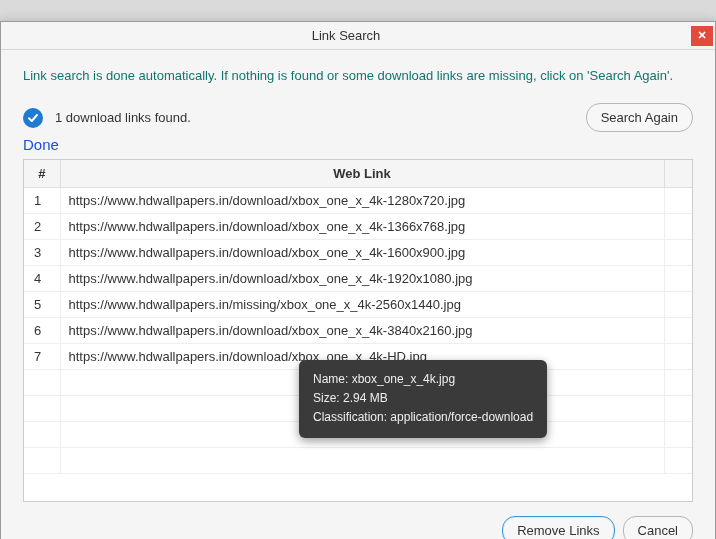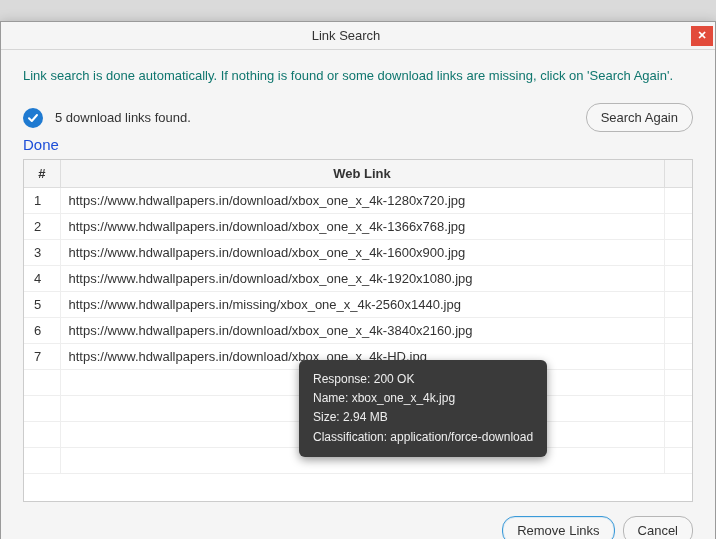--- a/index.html
+++ b/index.html
@@ -185,21 +185,21 @@
 
     <div class="instruction">Link search is done automatically. If nothing is found or some download links are missing, click on 'Search Again'.</div>
 
     <div class="status-row">
       <div class="status-left">
         <div class="check-circle">
           <svg width="12" height="12" viewBox="0 0 12 12">
               <path d="M2 6.2 L4.8 9 L10 3" stroke="#fff" stroke-width="2" fill="none" stroke-linecap="round" stroke-linejoin="round"></path>
             </svg>
         </div>
-        <div class="status-text">5 download links found.</div>
+        <div class="status-text">1 download links found.</div>
       </div>
       <button class="search-again-btn">Search Again</button>
     </div>
 
     <div class="done-label">Done</div>
 
     <div class="table-wrap">
       <table>
         <thead>
           <tr>
@@ -262,21 +262,20 @@
           <tr class="empty">
               <td></td>
               <td></td>
               <td></td>
             </tr>
         </tbody>
       </table>
     </div>
 
     <div class="tooltip" style="left:298px; top:310px;">
-      <div>Response: 200 OK</div>
       <div>Name: xbox_one_x_4k.jpg</div>
       <div>Size: 2.94 MB</div>
       <div>Classification: application/force-download</div>
     </div>
 
     <div class="footer">
       <button class="btn primary">Remove Links</button>
       <button class="btn">Cancel</button>
     </div>
 

